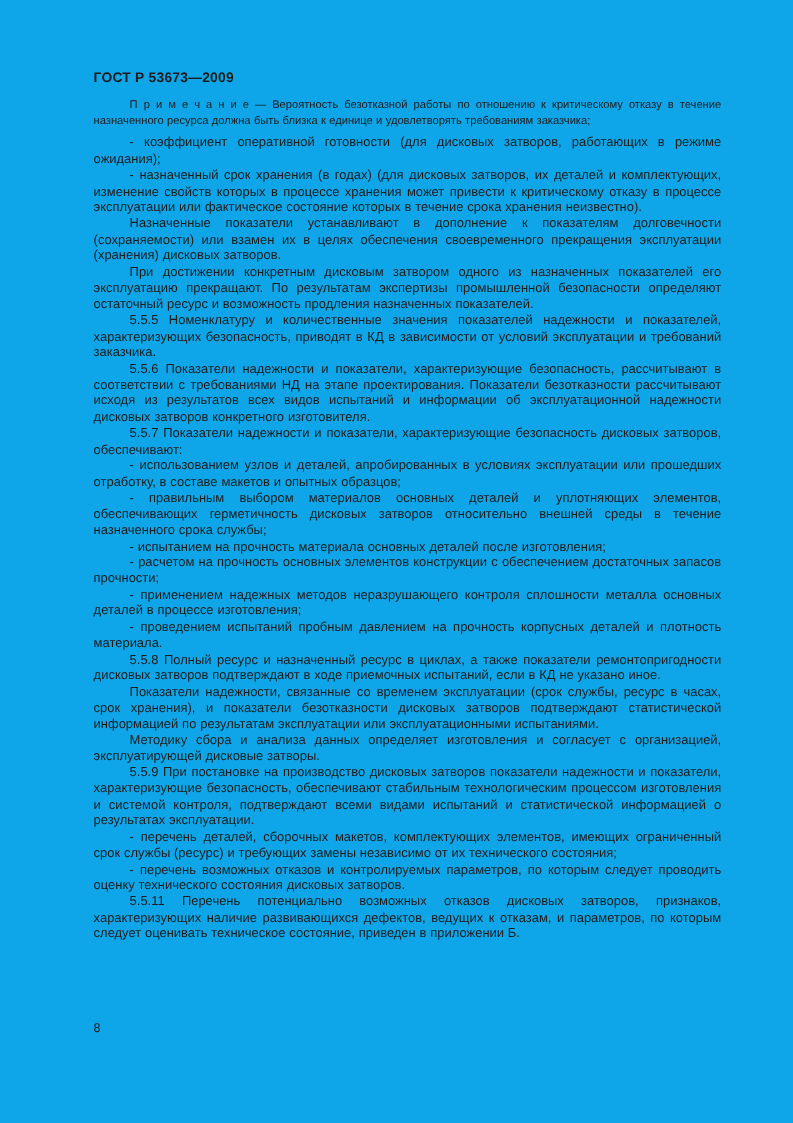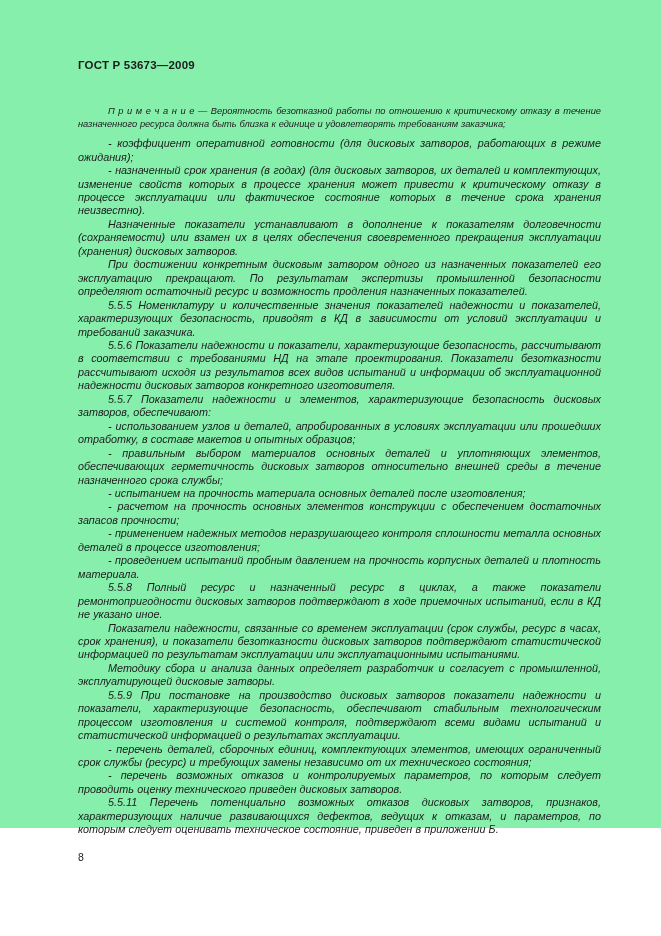--- a/index.html
+++ b/index.html
@@ -12,34 +12,33 @@
     height: 936px;
     position: relative;
     font-family: "Liberation Sans", "DejaVu Sans", sans-serif;
     color: #1c1c1c;
     -webkit-font-smoothing: antialiased;
   }
   .page {
     position: absolute;
     top: 0; left: 0;
     width: 661px;
-    height: 828px;
+    height: 936px;
     box-sizing: border-box;
     padding: 55px 60px 0 78px;
-    background: #86efac;
+    background: #0ea5e9;
   }
   .header-title {
     font-size: 11.5px;
     font-weight: bold;
     letter-spacing: 0.2px;
     display: inline-block;
   }
   .doc-body {
-    margin-top: 32px;
-    font-style: italic;
+    margin-top: 8px;
   }
   .para {
     margin: 0;
     font-size: 10.8px;
     line-height: 13.45px;
     text-align: justify;
     text-indent: 30px;
     word-spacing: 0.2px;
   }
   .para.note {
@@ -64,33 +63,33 @@
 
   <div class="doc-body">
     <p class="para note">П р и м е ч а н и е — Вероятность безотказной работы по отношению к критическому отказу в течение назначенного ресурса должна быть близка к единице и удовлетворять требованиям заказчика;</p>
     <div id="paragraph-list">
         <p class="para">- коэффициент оперативной готовности (для дисковых затворов, работающих в режиме ожидания);</p>
         <p class="para">- назначенный срок хранения (в годах) (для дисковых затворов, их деталей и комплектующих, изменение свойств которых в процессе хранения может привести к критическому отказу в процессе эксплуатации или фактическое состояние которых в течение срока хранения неизвестно).</p>
         <p class="para">Назначенные показатели устанавливают в дополнение к показателям долговечности (сохраняемости) или взамен их в целях обеспечения своевременного прекращения эксплуатации (хранения) дисковых затворов.</p>
         <p class="para">При достижении конкретным дисковым затвором одного из назначенных показателей его эксплуатацию прекращают. По результатам экспертизы промышленной безопасности определяют остаточный ресурс и возможность продления назначенных показателей.</p>
         <p class="para">5.5.5 Номенклатуру и количественные значения показателей надежности и показателей, характеризующих безопасность, приводят в КД в зависимости от условий эксплуатации и требований заказчика.</p>
         <p class="para">5.5.6 Показатели надежности и показатели, характеризующие безопасность, рассчитывают в соответствии с требованиями НД на этапе проектирования. Показатели безотказности рассчитывают исходя из результатов всех видов испытаний и информации об эксплуатационной надежности дисковых затворов конкретного изготовителя.</p>
-        <p class="para">5.5.7 Показатели надежности и элементов, характеризующие безопасность дисковых затворов, обеспечивают:</p>
+        <p class="para">5.5.7 Показатели надежности и показатели, характеризующие безопасность дисковых затворов, обеспечивают:</p>
         <p class="para">- использованием узлов и деталей, апробированных в условиях эксплуатации или прошедших отработку, в составе макетов и опытных образцов;</p>
         <p class="para">- правильным выбором материалов основных деталей и уплотняющих элементов, обеспечивающих герметичность дисковых затворов относительно внешней среды в течение назначенного срока службы;</p>
         <p class="para">- испытанием на прочность материала основных деталей после изготовления;</p>
         <p class="para">- расчетом на прочность основных элементов конструкции с обеспечением достаточных запасов прочности;</p>
         <p class="para">- применением надежных методов неразрушающего контроля сплошности металла основных деталей в процессе изготовления;</p>
         <p class="para">- проведением испытаний пробным давлением на прочность корпусных деталей и плотность материала.</p>
         <p class="para">5.5.8 Полный ресурс и назначенный ресурс в циклах, а также показатели ремонтопригодности дисковых затворов подтверждают в ходе приемочных испытаний, если в КД не указано иное.</p>
         <p class="para">Показатели надежности, связанные со временем эксплуатации (срок службы, ресурс в часах, срок хранения), и показатели безотказности дисковых затворов подтверждают статистической информацией по результатам эксплуатации или эксплуатационными испытаниями.</p>
-        <p class="para">Методику сбора и анализа данных определяет разработчик и согласует с промышленной, эксплуатирующей дисковые затворы.</p>
+        <p class="para">Методику сбора и анализа данных определяет изготовления и согласует с организацией, эксплуатирующей дисковые затворы.</p>
         <p class="para">5.5.9 При постановке на производство дисковых затворов показатели надежности и показатели, характеризующие безопасность, обеспечивают стабильным технологическим процессом изготовления и системой контроля, подтверждают всеми видами испытаний и статистической информацией о результатах эксплуатации.</p>
-        <p class="para">- перечень деталей, сборочных единиц, комплектующих элементов, имеющих ограниченный срок службы (ресурс) и требующих замены независимо от их технического состояния;</p>
-        <p class="para">- перечень возможных отказов и контролируемых параметров, по которым следует проводить оценку технического приведен дисковых затворов.</p>
+        <p class="para">- перечень деталей, сборочных макетов, комплектующих элементов, имеющих ограниченный срок службы (ресурс) и требующих замены независимо от их технического состояния;</p>
+        <p class="para">- перечень возможных отказов и контролируемых параметров, по которым следует проводить оценку технического состояния дисковых затворов.</p>
         <p class="para">5.5.11 Перечень потенциально возможных отказов дисковых затворов, признаков, характеризующих наличие развивающихся дефектов, ведущих к отказам, и параметров, по которым следует оценивать техническое состояние, приведен в приложении Б.</p>
       </div>
   </div>
 
   <div class="footer">
     <span>8</span>
   </div>
 </div>
 
 </body></html>

